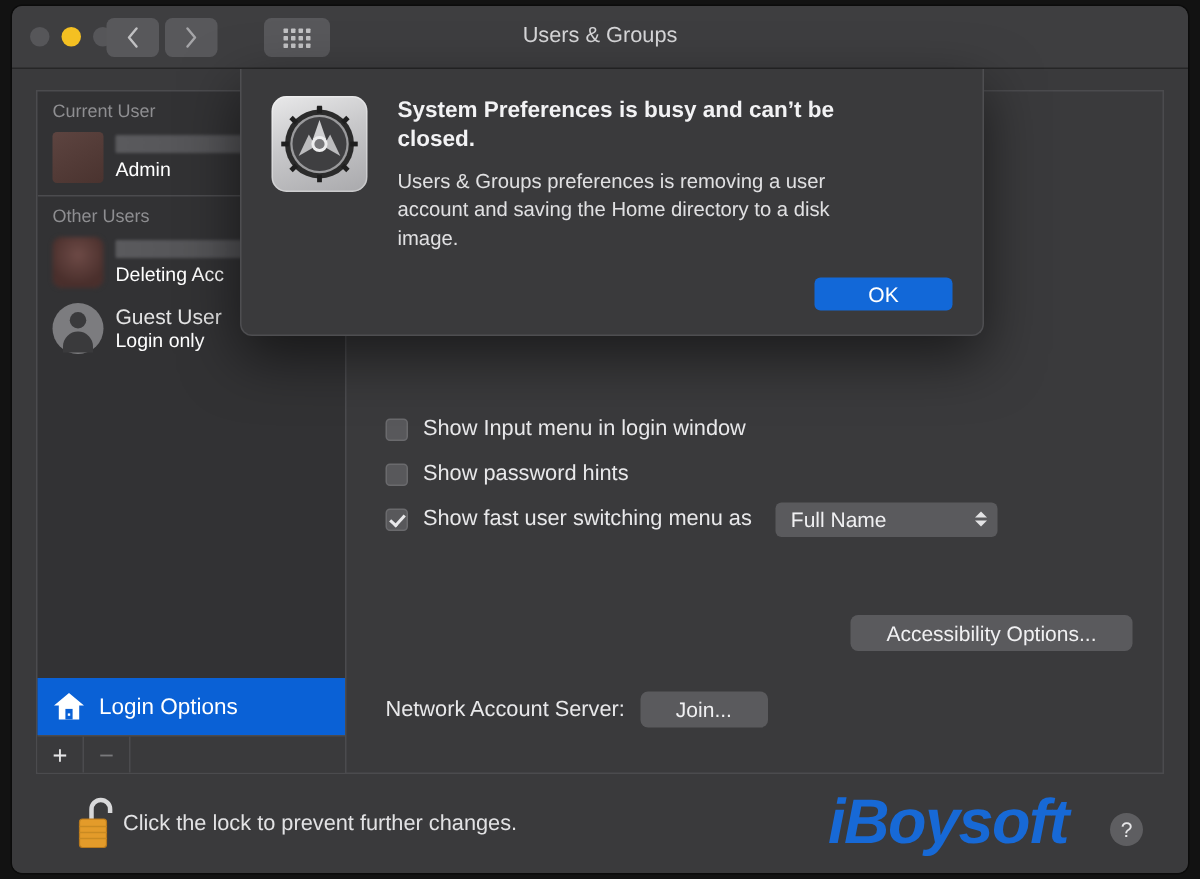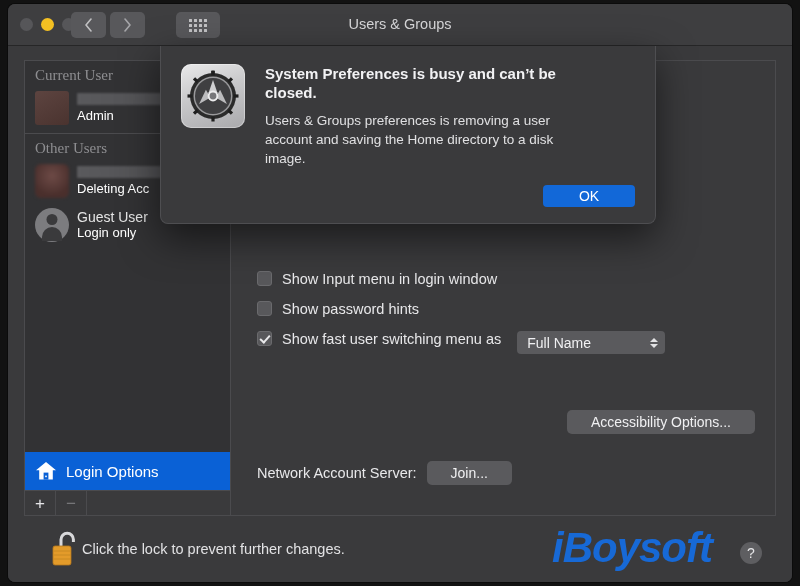--- a/index.html
+++ b/index.html
@@ -100,23 +100,22 @@
   .sidebar {
     width: 206px;
     background: #323234;
     border: 1px solid #4b4b4e;
     border-right: none;
     display: flex; flex-direction: column;
   }
   .userlist { flex: 1; overflow: hidden; position: relative; }
   .group-head {
     color: #8e8e91;
-    font-size: 15px;
+    font-size: 12px;
     padding: 6px 10px 3px 10px;
-    font-family: Liberation Serif, serif;
   }
   .sep { height: 1px; background: #4b4b4e; margin: 2px 0 0 0; }
 
   .user-row { display: flex; align-items: center; padding: 4px 10px 6px 10px; gap: 8px; }
   .avatar { width: 34px; height: 34px; border-radius: 3px; flex: none; }
   .avatar.cur { background: linear-gradient(150deg,#5d4440,#4a332f); }
   .avatar.del { background: radial-gradient(circle at 50% 35%, #6d4a46 0%, #4a2f2c 70%); border-radius: 6px; filter: blur(1.4px); }
   .avatar.guest {
     background: #7c7c7f; border-radius: 50%;
     position: relative;
@@ -168,21 +167,21 @@
   .addrem .fill { flex: 1; }
 
   
   .content {
     flex: 1;
     background: #3a3a3c;
     border: 1px solid #4b4b4e;
     position: relative;
   }
   .check-list { position: absolute; left: 26px; top: 210px; }
-  .crow { display: flex; height: 30px; gap: 10px; }
+  .crow { display: flex; align-items: center; height: 30px; gap: 10px; }
   .cbox {
     width: 15px; height: 15px;
     border-radius: 3px;
     background: #58585b;
     border: 1px solid #6a6a6d;
     flex: none;
     position: relative;
   }
   .cbox.checked::after {
     content: "";

